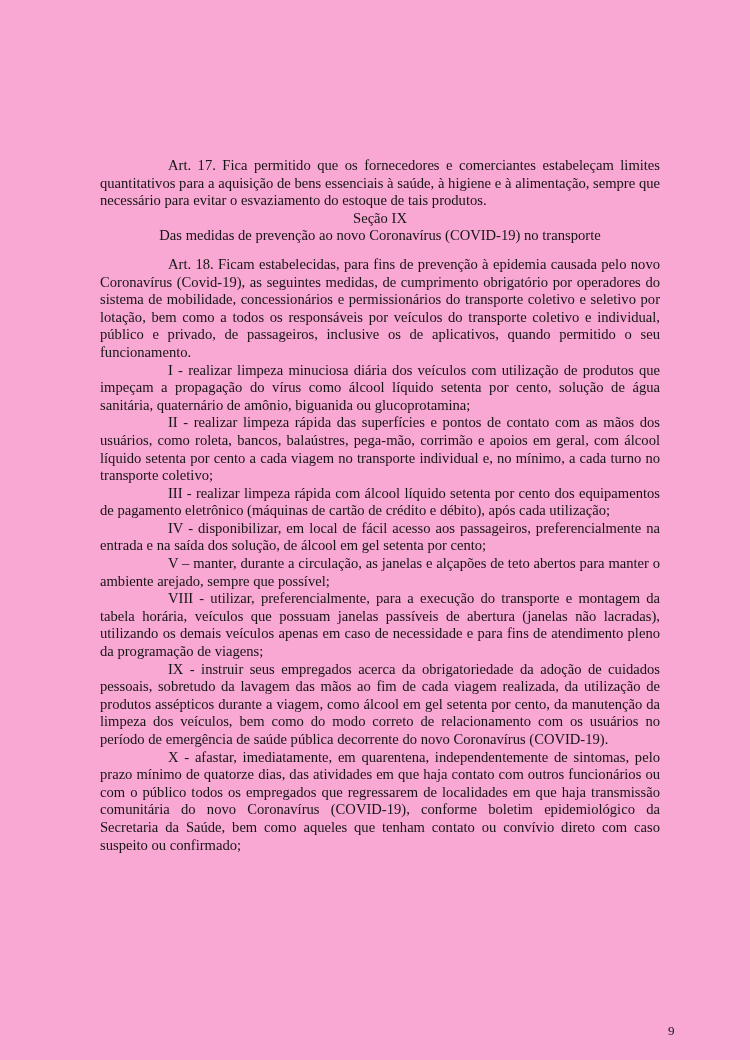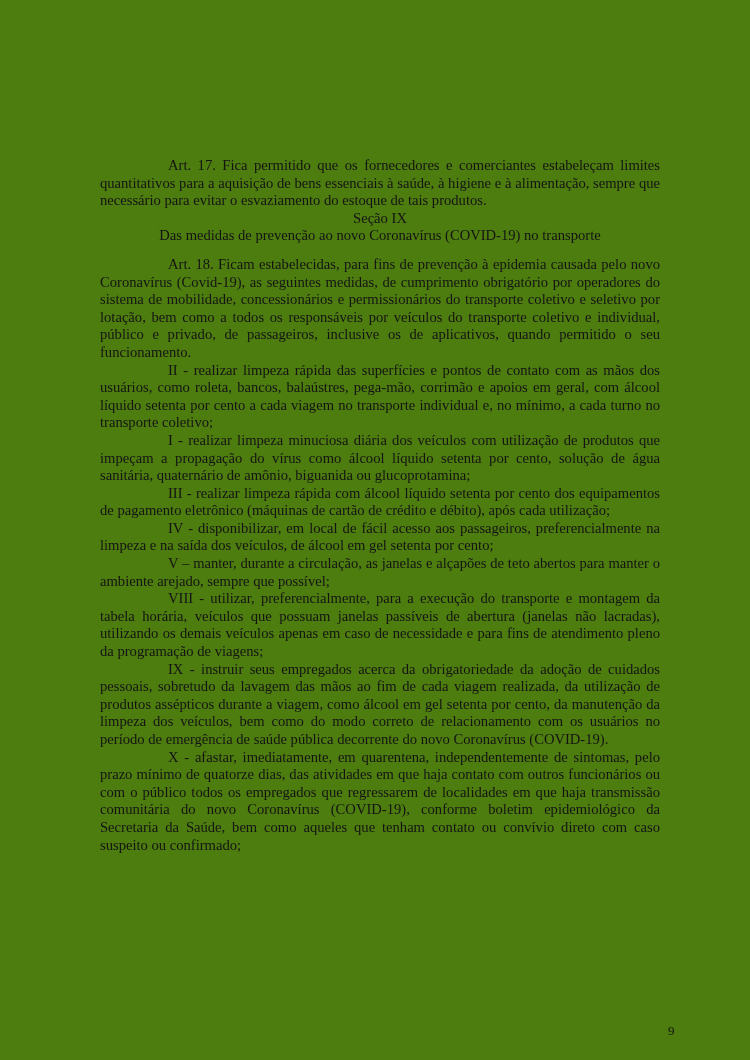--- a/index.html
+++ b/index.html
@@ -4,21 +4,21 @@
 <style>
   html, body {
     margin: 0;
     padding: 0;
     background: #ffffff;
   }
   .page {
     position: relative;
     width: 750px;
     height: 1060px;
-    background: #4d7c0f;
+    background: #f9a8d4;
     overflow: hidden;
     font-family: "Liberation Serif", serif;
     color: #141414;
   }
   .content {
     position: absolute;
     left: 100px;
     top: 157px;
     width: 560px;
     font-size: 14.6px;
@@ -59,27 +59,27 @@
 
     <p class="para-art17">Art. 17. Fica permitido que os fornecedores e comerciantes estabeleçam limites quantitativos para a aquisição de bens essenciais à saúde, à higiene e à alimentação, sempre que necessário para evitar o esvaziamento do estoque de tais produtos.</p>
 
     <div class="section-heading">
       <p>Seção IX</p>
       <p>Das medidas de prevenção ao novo Coronavírus (COVID-19) no transporte</p>
     </div>
 
     <p>Art. 18. Ficam estabelecidas, para fins de prevenção à epidemia causada pelo novo Coronavírus (Covid-19), as seguintes medidas, de cumprimento obrigatório por operadores do sistema de mobilidade, concessionários e permissionários do transporte coletivo e seletivo por lotação, bem como a todos os responsáveis por veículos do transporte coletivo e individual, público e privado, de passageiros, inclusive os de aplicativos, quando permitido o seu funcionamento.</p>
 
+    <p>I - realizar limpeza minuciosa diária dos veículos com utilização de produtos que impeçam a propagação do vírus como álcool líquido setenta por cento, solução de água sanitária, quaternário de amônio, biguanida ou glucoprotamina;</p>
+
     <p>II - realizar limpeza rápida das superfícies e pontos de contato com as mãos dos usuários, como roleta, bancos, balaústres, pega-mão, corrimão e apoios em geral, com álcool líquido setenta por cento a cada viagem no transporte individual e, no mínimo, a cada turno no transporte coletivo;</p>
-
-    <p>I - realizar limpeza minuciosa diária dos veículos com utilização de produtos que impeçam a propagação do vírus como álcool líquido setenta por cento, solução de água sanitária, quaternário de amônio, biguanida ou glucoprotamina;</p>
 
     <p>III - realizar limpeza rápida com álcool líquido setenta por cento dos equipamentos de pagamento eletrônico (máquinas de cartão de crédito e débito), após cada utilização;</p>
 
-    <p>IV - disponibilizar, em local de fácil acesso aos passageiros, preferencialmente na limpeza e na saída dos veículos, de álcool em gel setenta por cento;</p>
+    <p>IV - disponibilizar, em local de fácil acesso aos passageiros, preferencialmente na entrada e na saída dos solução, de álcool em gel setenta por cento;</p>
 
     <p>V – manter, durante a circulação, as janelas e alçapões de teto abertos para manter o ambiente arejado, sempre que possível;</p>
 
 
 
     <p>VIII - utilizar, preferencialmente, para a execução do transporte e montagem da tabela horária, veículos que possuam janelas passíveis de abertura (janelas não lacradas), utilizando os demais veículos apenas em caso de necessidade e para fins de atendimento pleno da programação de viagens;</p>
 
     <p>IX - instruir seus empregados acerca da obrigatoriedade da adoção de cuidados pessoais, sobretudo da lavagem das mãos ao fim de cada viagem realizada, da utilização de produtos assépticos durante a viagem, como álcool em gel setenta por cento, da manutenção da limpeza dos veículos, bem como do modo correto de relacionamento com os usuários no período de emergência de saúde pública decorrente do novo Coronavírus (COVID-19).</p>
 
     <p>X - afastar, imediatamente, em quarentena, independentemente de sintomas, pelo prazo mínimo de quatorze dias, das atividades em que haja contato com outros funcionários ou com o público todos os empregados que regressarem de localidades em que haja transmissão comunitária do novo Coronavírus (COVID-19), conforme boletim epidemiológico da Secretaria da Saúde, bem como aqueles que tenham contato ou convívio direto com caso suspeito ou confirmado;</p>

